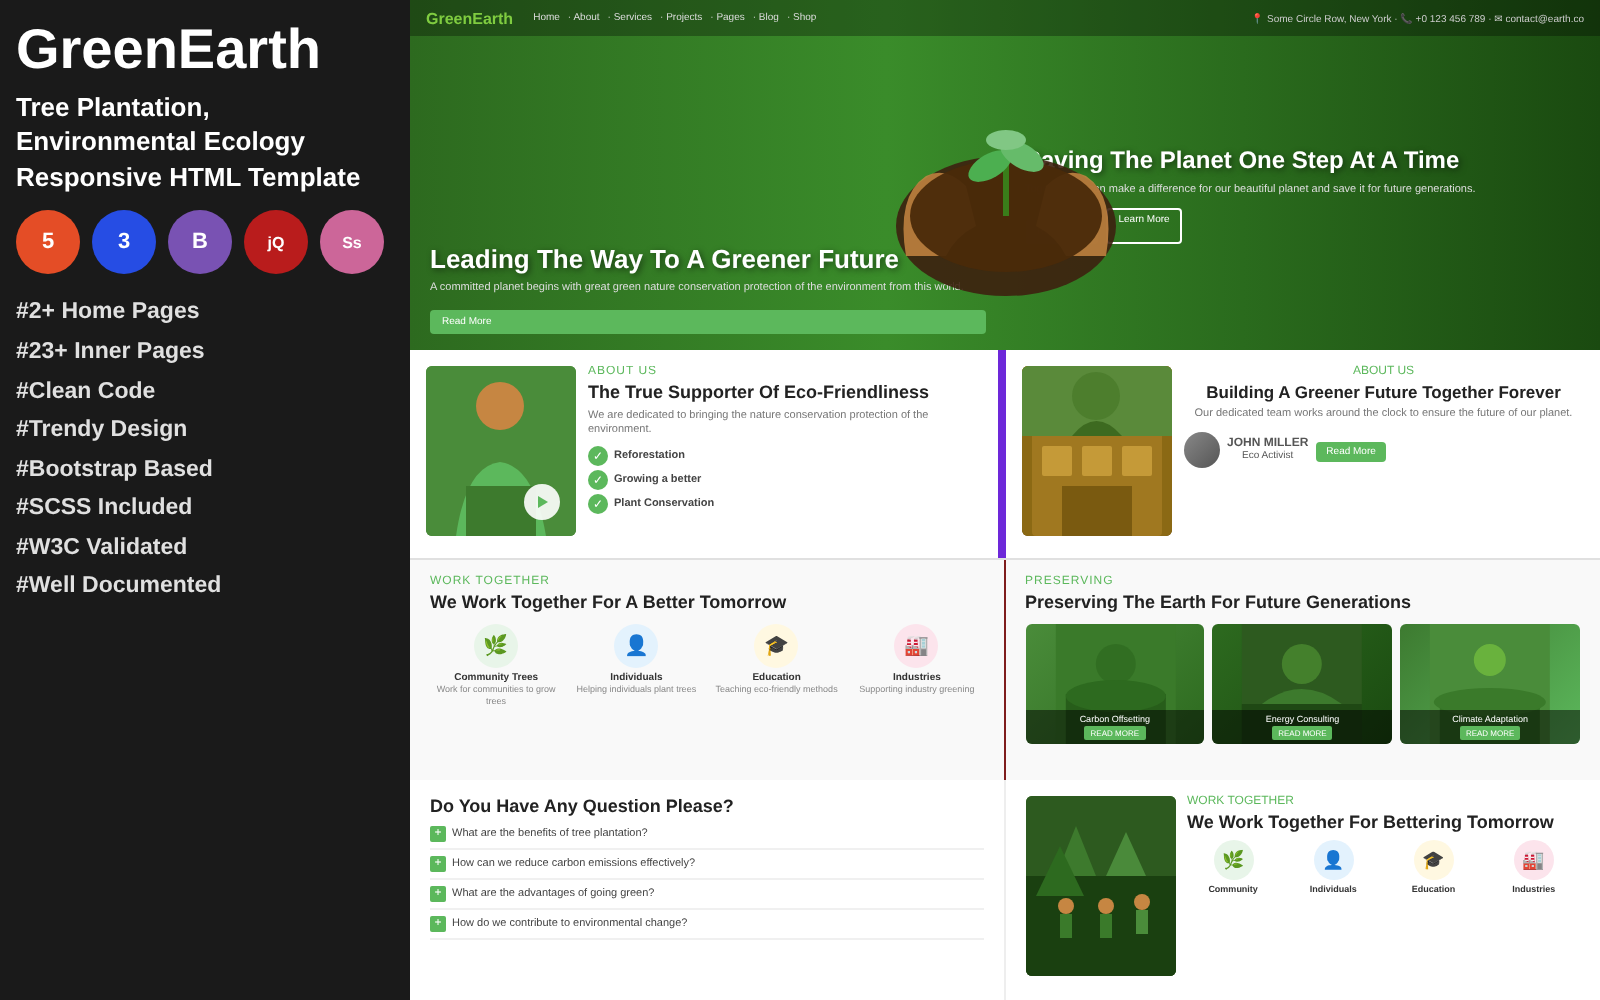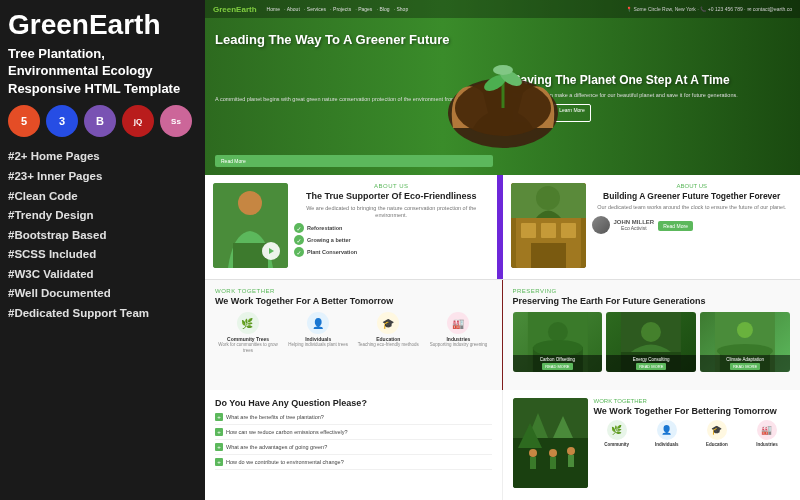--- a/index.html
+++ b/index.html
@@ -101,21 +101,21 @@
       position: absolute;
       inset: 0;
       display: flex;
     }
 
     .hero-left {
       width: 50%;
       padding: 8px 10px;
       display: flex;
       flex-direction: column;
-      justify-content: space-between;
+      justify-content: flex-end;
     }
 
     .hero-nav {
       position: absolute;
       top: 0;
       left: 0;
       right: 0;
       height: 18px;
       background: rgba(0,0,0,0.3);
       display: flex;
@@ -215,22 +215,21 @@
       height: 105px;
       background: #fff;
       border-bottom: 1px solid #e0e0e0;
     }
 
     .eco-card {
       width: 50%;
       display: flex;
       padding: 8px;
       gap: 6px;
-      border-right: 6px solid #6d28d9;
-      text-align: center;
+      border-right: 4px solid #6d28d9;
     }
 
     .eco-card-img {
       width: 75px;
       height: 85px;
       background: linear-gradient(135deg, #4a8c3a, #2d6a1f);
       border-radius: 3px;
       flex-shrink: 0;
       overflow: hidden;
       position: relative;
@@ -624,21 +623,20 @@
   <ul class="features-list">
     <li>#2+ Home Pages</li>
     <li>#23+ Inner Pages</li>
     <li>#Clean Code</li>
     <li>#Trendy Design</li>
     <li>#Bootstrap Based</li>
 
     <li>#SCSS Included</li>
     <li>#W3C Validated</li>
     <li>#Well Documented</li>
-    <li>#Dedicated Support Team</li>
   </ul>
 </div>
 
 <div class="right-panel">
   <div class="preview-container">
 
     <div class="hero-section">
       <div class="hero-nav">
         <span class="hero-logo">GreenEarth</span>
         <div class="hero-nav-items">

